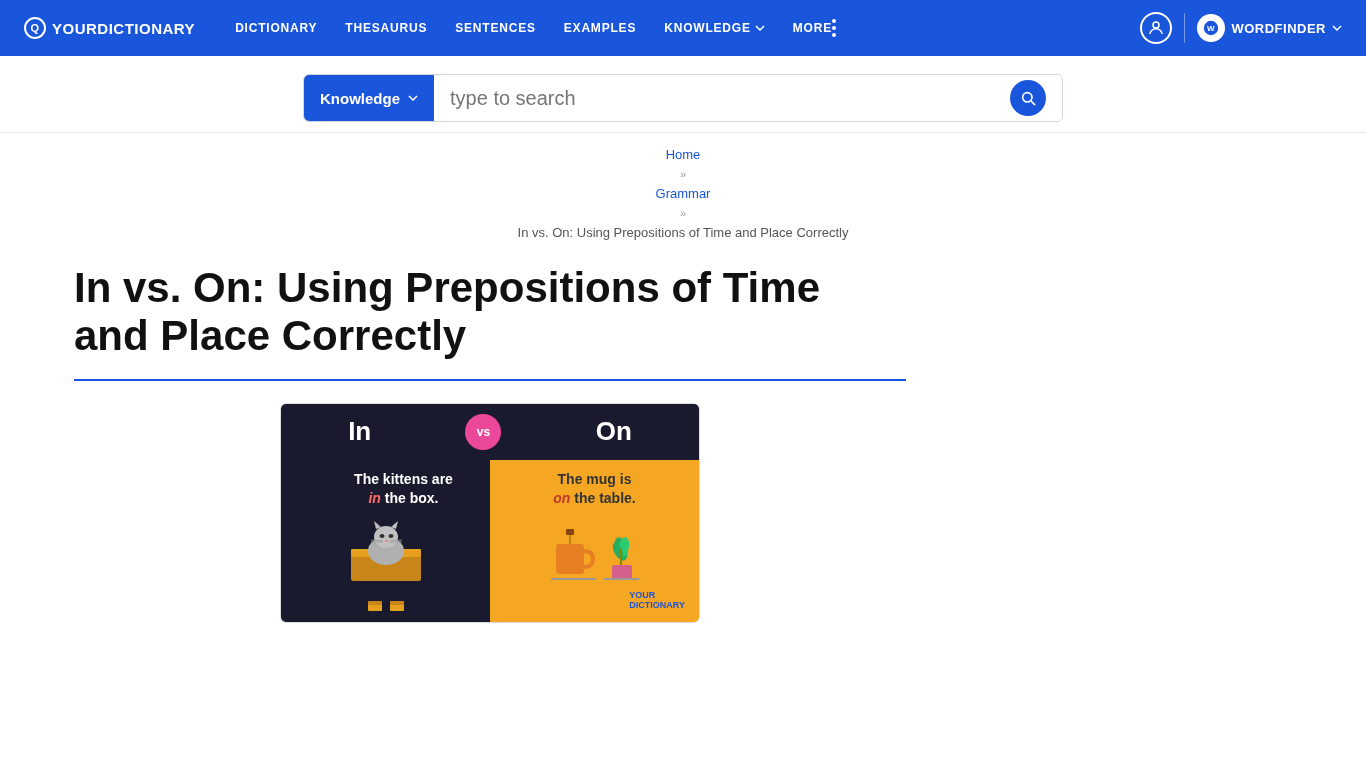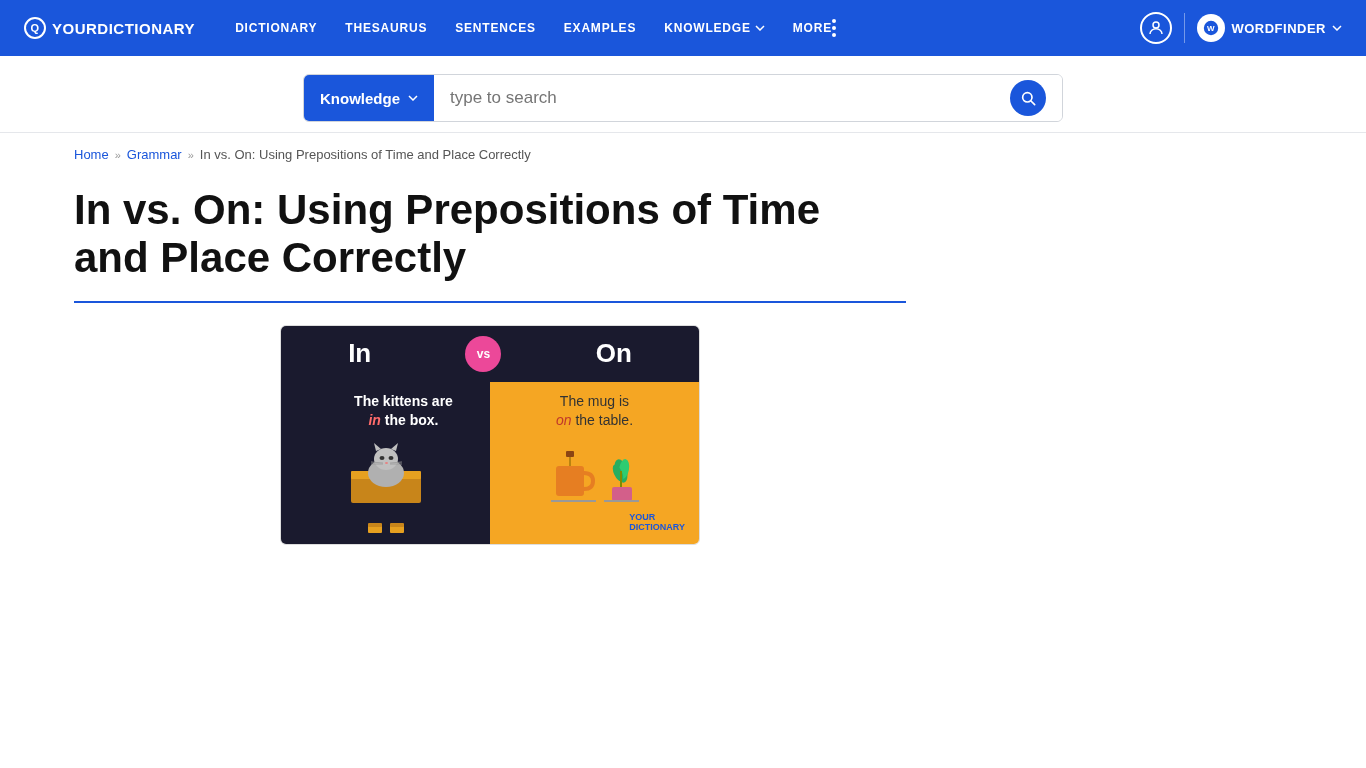--- a/index.html
+++ b/index.html
@@ -143,21 +143,21 @@
     }
     .search-category-arrow {
       font-size: 10px;
     }
     .search-input {
       flex: 1;
       height: 100%;
       border: none;
       outline: none;
       padding: 0 16px;
-      font-size: 17px;
+      font-size: 20px;
       color: #aaa;
       background: #fff;
     }
     .search-btn {
       background: #fff;
       border: none;
       padding: 0 16px;
       height: 100%;
       cursor: pointer;
       display: flex;
@@ -177,20 +177,21 @@
     }
 
     
     .breadcrumb {
       padding: 14px 74px;
       font-size: 13px;
       color: #555;
       display: flex;
       align-items: center;
       gap: 6px;
+      flex-direction: column;
     }
     .breadcrumb a {
       color: #1a56db;
       text-decoration: none;
       cursor: pointer;
     }
     .breadcrumb-sep { color: #999; font-size: 11px; }
 
     
     .main-content {
@@ -295,21 +296,21 @@
       font-size: 14px;
       font-weight: 600;
       color: #fff;
       text-align: center;
       line-height: 1.4;
       margin-left: 36px;
     }
     .vs-caption-left span { color: #ff6b6b; font-style: italic; }
     .vs-caption-right {
       font-size: 14px;
-      font-weight: 400;
+      font-weight: 700;
       color: #333;
       text-align: center;
       line-height: 1.4;
     }
     .vs-caption-right span { color: #c0392b; font-style: italic; }
     
     .vs-mug-area {
       display: flex;
       align-items: flex-end;
       gap: 8px;

